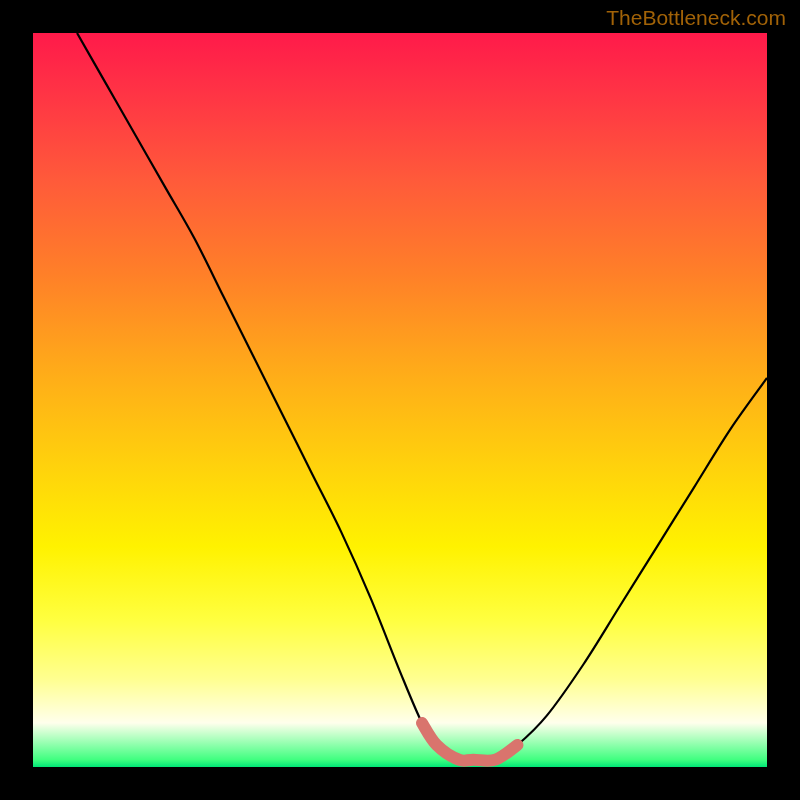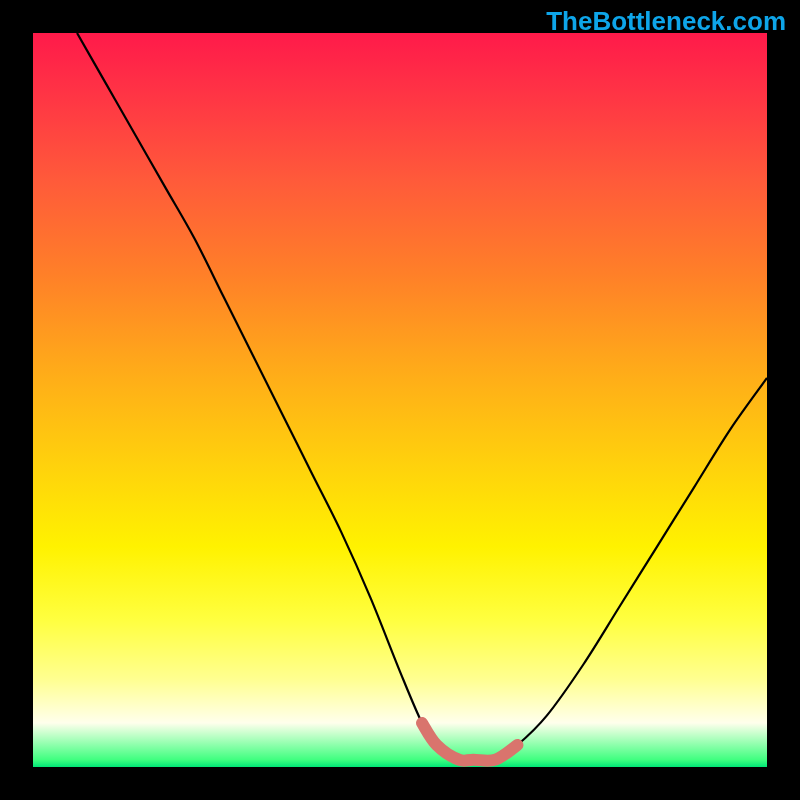--- a/index.html
+++ b/index.html
@@ -8,23 +8,23 @@
     width: 800px;
     height: 800px;
     background: #000;
     position: relative;
     font-family: Arial, sans-serif;
   }
   .watermark {
     position: absolute;
     top: 6px;
     right: 14px;
-    color: #0ea5e9;
-    font-size: 26px;
-    font-weight: bold;
+    color: #a16207;
+    font-size: 21px;
+    font-weight: normal;
     z-index: 10;
   }
   .plot-area {
     position: absolute;
     left: 33px;
     top: 33px;
     width: 734px;
     height: 734px;
     overflow: hidden;
   }

